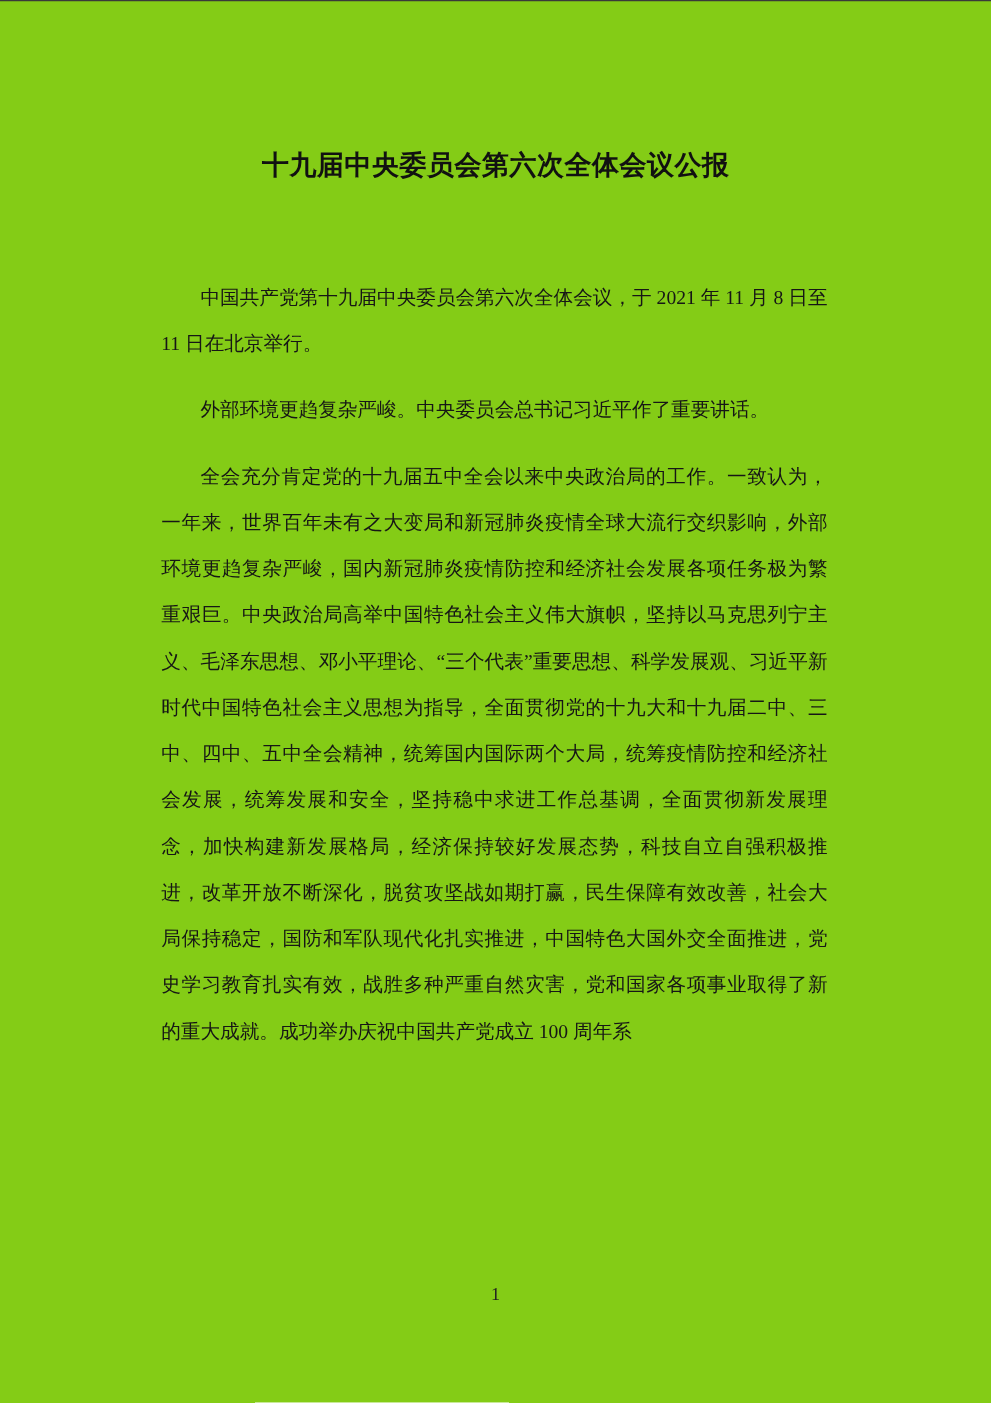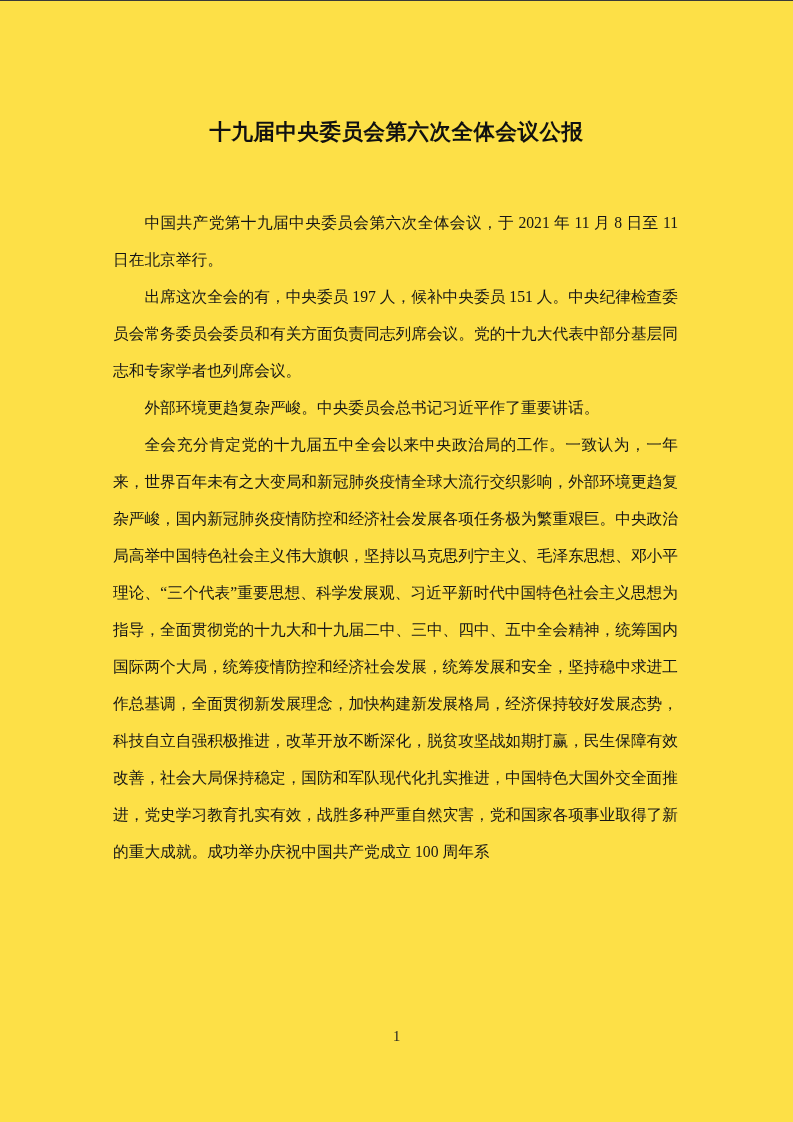--- a/index.html
+++ b/index.html
@@ -4,21 +4,21 @@
 <style>
   html, body {
     margin: 0;
     padding: 0;
     background: #ffffff;
   }
   .page {
     position: relative;
     width: 793px;
     height: 1122px;
-    background: #fde047;
+    background: #84cc16;
     overflow: hidden;
     font-family: "Liberation Serif", "DejaVu Serif", serif;
     color: #161616;
   }
   .top-edge {
     position: absolute;
     top: 0;
     left: 0;
     width: 100%;
     height: 1px;
@@ -45,21 +45,21 @@
     width: 565px;
     height: 820px;
     overflow: hidden;
     font-size: 15.7px;
     line-height: 37px;
     text-align: justify;
     text-justify: inter-ideograph;
     color: #161616;
   }
   .doc-body p {
-    margin: 0;
+    margin: 16px;
     padding: 0;
     text-indent: 2em;
   }
   .page-number {
     position: absolute;
     top: 1026px;
     left: 0;
     width: 100%;
     text-align: center;
     font-size: 14.5px;
@@ -71,20 +71,19 @@
 <body>
 
 <div class="page">
 
   <div class="top-edge"></div>
 
   <h1 class="doc-title">十九届中央委员会第六次全体会议公报</h1>
 
   <div class="doc-body">
     <p>中国共产党第十九届中央委员会第六次全体会议，于 2021 年 11 月 8 日至 11 日在北京举行。</p>
-    <p>出席这次全会的有，中央委员 197 人，候补中央委员 151 人。中央纪律检查委员会常务委员会委员和有关方面负责同志列席会议。党的十九大代表中部分基层同志和专家学者也列席会议。</p>
     <p>外部环境更趋复杂严峻。中央委员会总书记习近平作了重要讲话。</p>
     <p>全会充分肯定党的十九届五中全会以来中央政治局的工作。一致认为，一年来，世界百年未有之大变局和新冠肺炎疫情全球大流行交织影响，外部环境更趋复杂严峻，国内新冠肺炎疫情防控和经济社会发展各项任务极为繁重艰巨。中央政治局高举中国特色社会主义伟大旗帜，坚持以马克思列宁主义、毛泽东思想、邓小平理论、“三个代表”重要思想、科学发展观、习近平新时代中国特色社会主义思想为指导，全面贯彻党的十九大和十九届二中、三中、四中、五中全会精神，统筹国内国际两个大局，统筹疫情防控和经济社会发展，统筹发展和安全，坚持稳中求进工作总基调，全面贯彻新发展理念，加快构建新发展格局，经济保持较好发展态势，科技自立自强积极推进，改革开放不断深化，脱贫攻坚战如期打赢，民生保障有效改善，社会大局保持稳定，国防和军队现代化扎实推进，中国特色大国外交全面推进，党史学习教育扎实有效，战胜多种严重自然灾害，党和国家各项事业取得了新的重大成就。成功举办庆祝中国共产党成立 100 周年系</p>
   </div>
 
   <div class="page-number">1</div>
 
 </div>
 
 </body></html>

